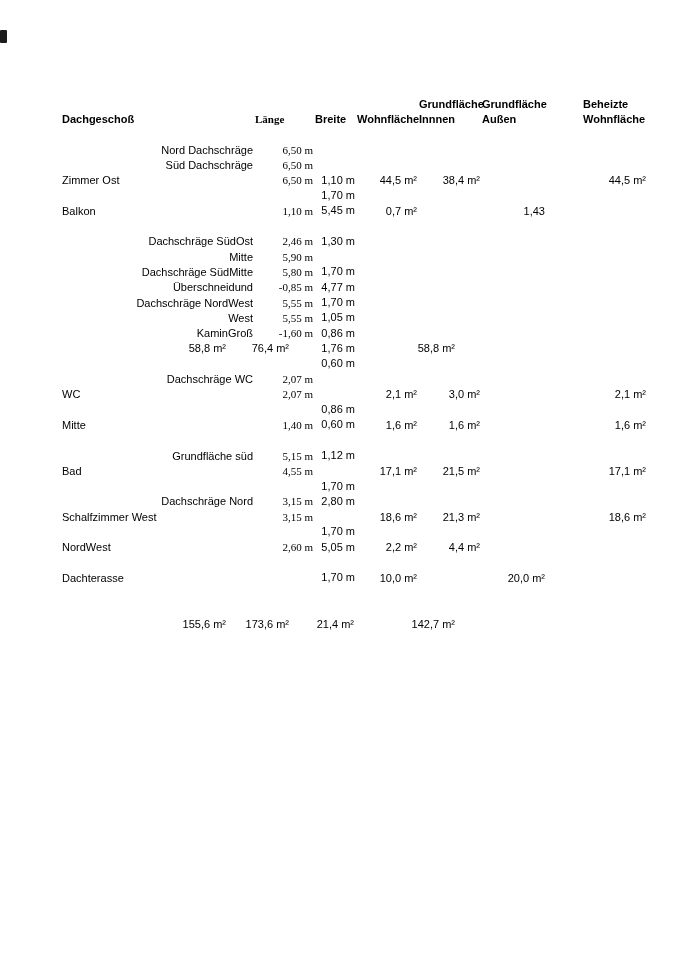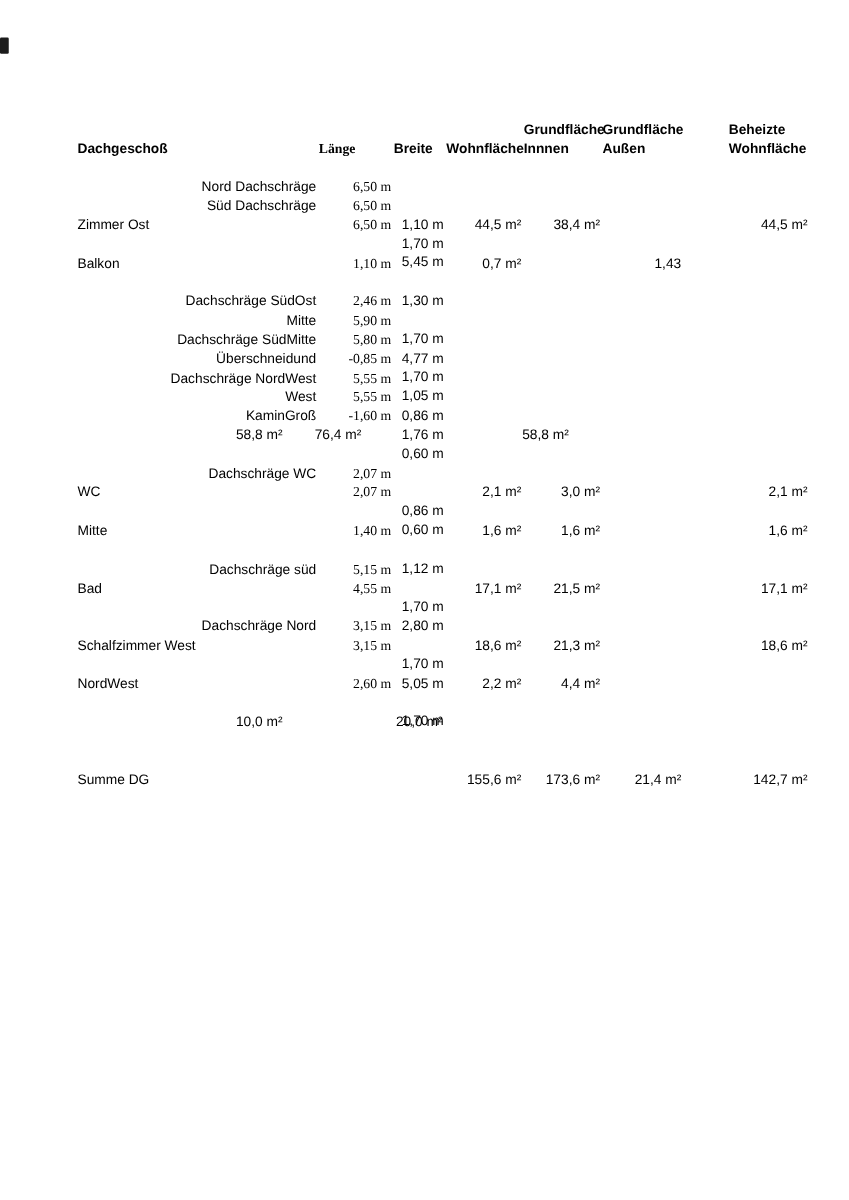--- a/index.html
+++ b/index.html
@@ -229,21 +229,21 @@
           <div class="cell c-name lab">Mitte</div>
           <div class="cell num c-laenge">1,40 m</div>
           <div class="cell num c-breite">1,12 m</div>
           <div class="cell num c-wohn">1,6 m²</div>
           <div class="cell num c-gfi">1,6 m²</div>
           <div class="cell num c-gfa"></div>
           <div class="cell num c-beh">1,6 m²</div>
         </div>
         <div class="row spacer"></div>
         <div class="row">
-          <div class="cell c-name sub">Dachschräge süd</div>
+          <div class="cell c-name sub">Grundfläche süd</div>
           <div class="cell num c-laenge">5,15 m</div>
           <div class="cell num c-breite">1,70 m</div>
           <div class="cell num c-wohn"></div>
           <div class="cell num c-gfi"></div>
           <div class="cell num c-gfa"></div>
           <div class="cell num c-beh"></div>
         </div>
         <div class="row">
           <div class="cell c-name lab">Bad</div>
           <div class="cell num c-laenge">4,55 m</div>
@@ -277,31 +277,31 @@
           <div class="cell c-name lab">NordWest</div>
           <div class="cell num c-laenge">2,60 m</div>
           <div class="cell num c-breite">1,70 m</div>
           <div class="cell num c-wohn">2,2 m²</div>
           <div class="cell num c-gfi">4,4 m²</div>
           <div class="cell num c-gfa"></div>
           <div class="cell num c-beh"></div>
         </div>
         <div class="row spacer"></div>
         <div class="row">
+          <div class="cell c-name lab">Dachterasse</div>
           <div class="cell num c-laenge"></div>
           <div class="cell num c-breite"></div>
           <div class="cell num c-wohn">10,0 m²</div>
           <div class="cell num c-gfi"></div>
           <div class="cell num c-gfa">20,0 m²</div>
           <div class="cell num c-beh"></div>
         </div>
         <div class="row spacer"></div>
         <div class="row spacer"></div>
         <div class="row">
-          <div class="cell c-name lab">Summe DG</div>
           <div class="cell num c-laenge"></div>
           <div class="cell num c-breite"></div>
           <div class="cell num c-wohn">155,6 m²</div>
           <div class="cell num c-gfi">173,6 m²</div>
           <div class="cell num c-gfa">21,4 m²</div>
           <div class="cell num c-beh">142,7 m²</div>
         </div>
       </div>
 
   </div>

